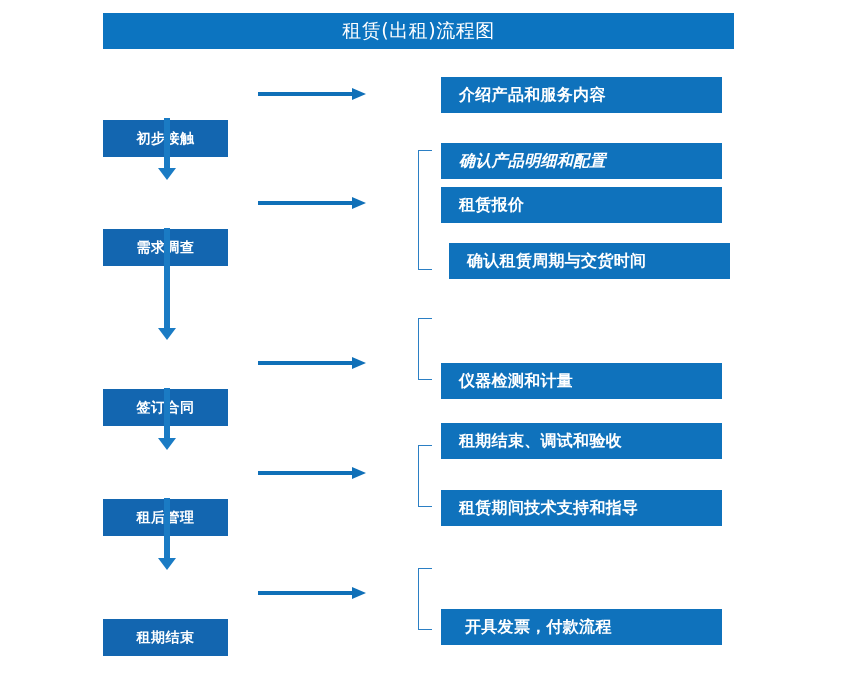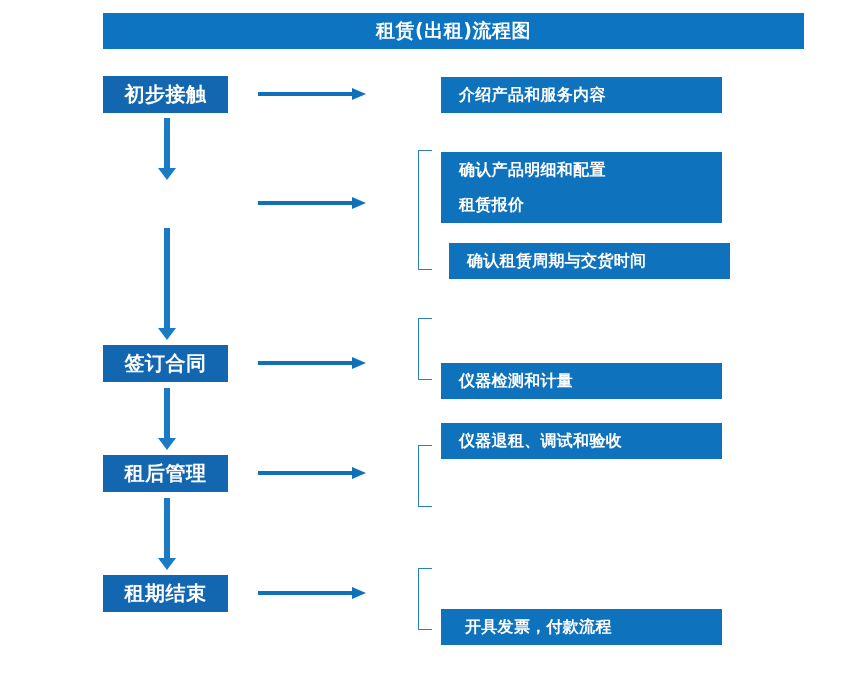--- a/index.html
+++ b/index.html
@@ -20,46 +20,47 @@
     left: 0; top: 0;
     width: 844px;
     height: 688px;
   }
 
   
   .title-bar {
     position: absolute;
     left: 103px;
     top: 13px;
-    width: 701px;
+    width: 631px;
     height: 36px;
     background: #0C74C0;
     color: #ffffff;
     font-size: 19px;
+    font-weight: normal;
+    display: flex;
+    align-items: center;
+    justify-content: center;
+    letter-spacing: 0.5px;
+  }
+
+  
+  .stage-box {
+    position: absolute;
+    left: 103px;
+    width: 125px;
+    height: 37px;
+    background: #1366B0;
+    color: #ffffff;
+    font-size: 14px;
     font-weight: bold;
     display: flex;
     align-items: center;
     justify-content: center;
     letter-spacing: 0.5px;
-  }
-
-  
-  .stage-box {
-    position: absolute;
-    left: 103px;
-    width: 125px;
-    height: 37px;
-    background: #1366B0;
-    color: #ffffff;
-    font-size: 20px;
-    font-weight: bold;
-    display: flex;
-    align-items: center;
-    justify-content: center;
-    letter-spacing: 0.5px;
+    margin-top: 44px;
   }
 
   
   .detail-box {
     position: absolute;
     left: 441px;
     width: 281px;
     height: 36px;
     background: #0F72BC;
     color: #ffffff;
@@ -134,20 +135,21 @@
   }
 </style>
 </head>
 <body>
 
 <div id="flow-root">
 
   <div class="title-bar">租赁(出租)流程图</div>
 
   <div class="stage-box" style="top:76px;">初步接触</div>
+  <div class="stage-box" style="top:185px;">需求调查</div>
   <div class="stage-box" style="top:455px;">租后管理</div>
   <div class="stage-box" style="top:345px;">签订合同</div>
   <div class="stage-box" style="top:575px;">租期结束</div>
 
   <div class="v-arrow" style="top:118px; height:62px;">
     <div class="shaft" style="height:50px;"></div>
     <div class="head" style="top:50px;"></div>
   </div>
   <div class="v-arrow" style="top:228px; height:112px;">
     <div class="shaft" style="height:100px;"></div>
@@ -182,20 +184,21 @@
     <div class="shaft"></div>
     <div class="head"></div>
   </div>
 
   <div class="bracket" style="top:150px; height:120px;"></div>
   <div class="bracket" style="top:318px; height:62px;"></div>
   <div class="bracket" style="top:445px; height:62px;"></div>
   <div class="bracket" style="top:568px; height:62px;"></div>
 
   <div class="detail-box" style="top:77px;">介绍产品和服务内容</div>
-  <div class="detail-box" style="top:152px;">确认产品明细和配置</div>
+  <div class="detail-box" style="top:143px;font-style:italic;">确认产品明细和配置</div>
   <div class="detail-box" style="top:187px;">租赁报价</div>
   <div class="detail-box" style="top:243px;margin-left:8px;">确认租赁周期与交货时间</div>
   <div class="detail-box" style="top:363px;font-family:Liberation Mono, monospace;">仪器检测和计量</div>
-  <div class="detail-box" style="top:423px;">仪器退租、调试和验收</div>
+  <div class="detail-box" style="top:423px;">租期结束、调试和验收</div>
+  <div class="detail-box" style="top:490px;">租赁期间技术支持和指导</div>
   <div class="detail-box" style="top:609px;padding-left:24px;">开具发票，付款流程</div>
 
 </div>
 
 </body></html>

